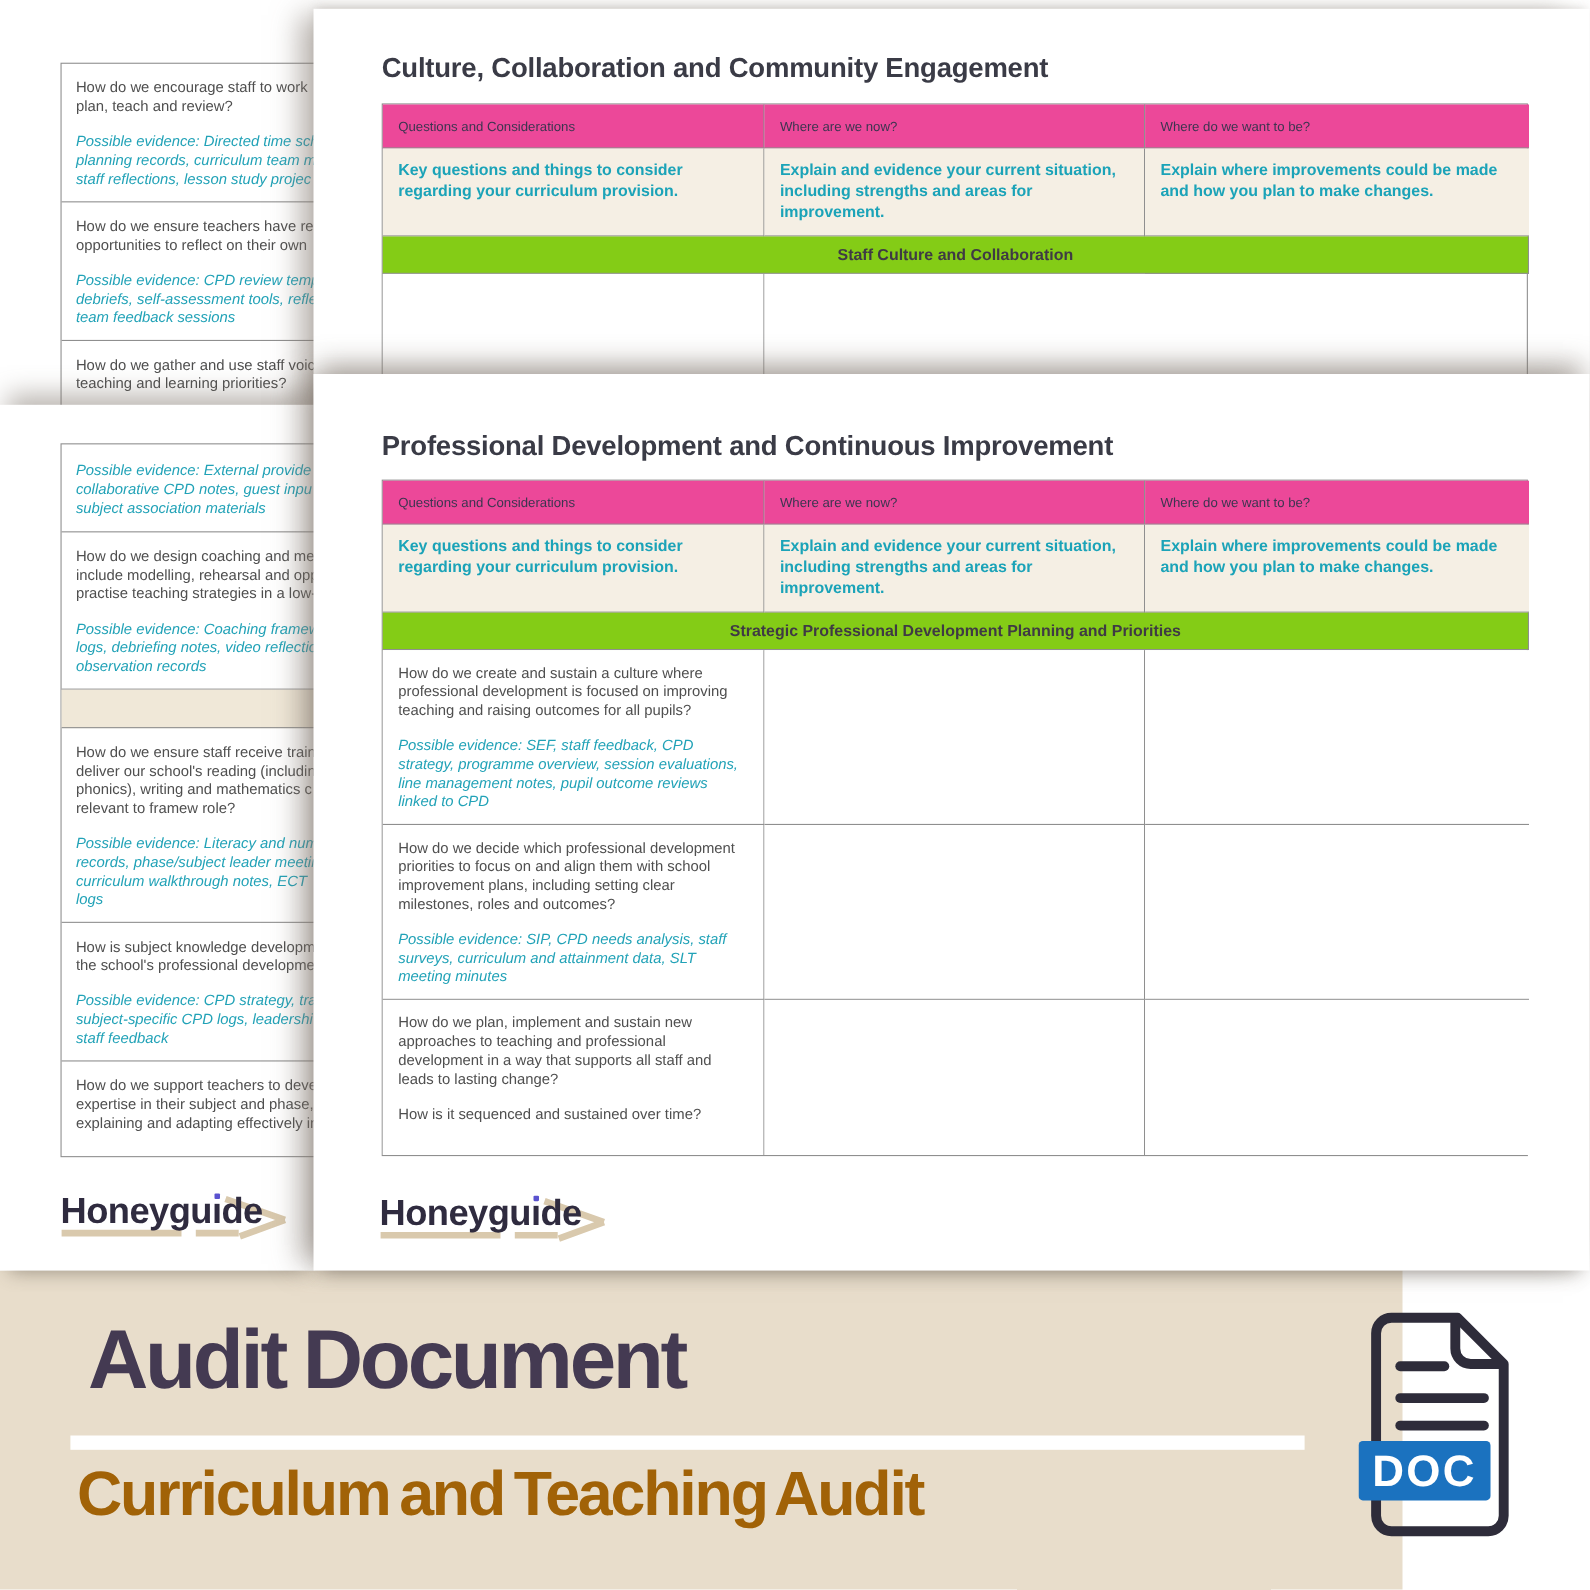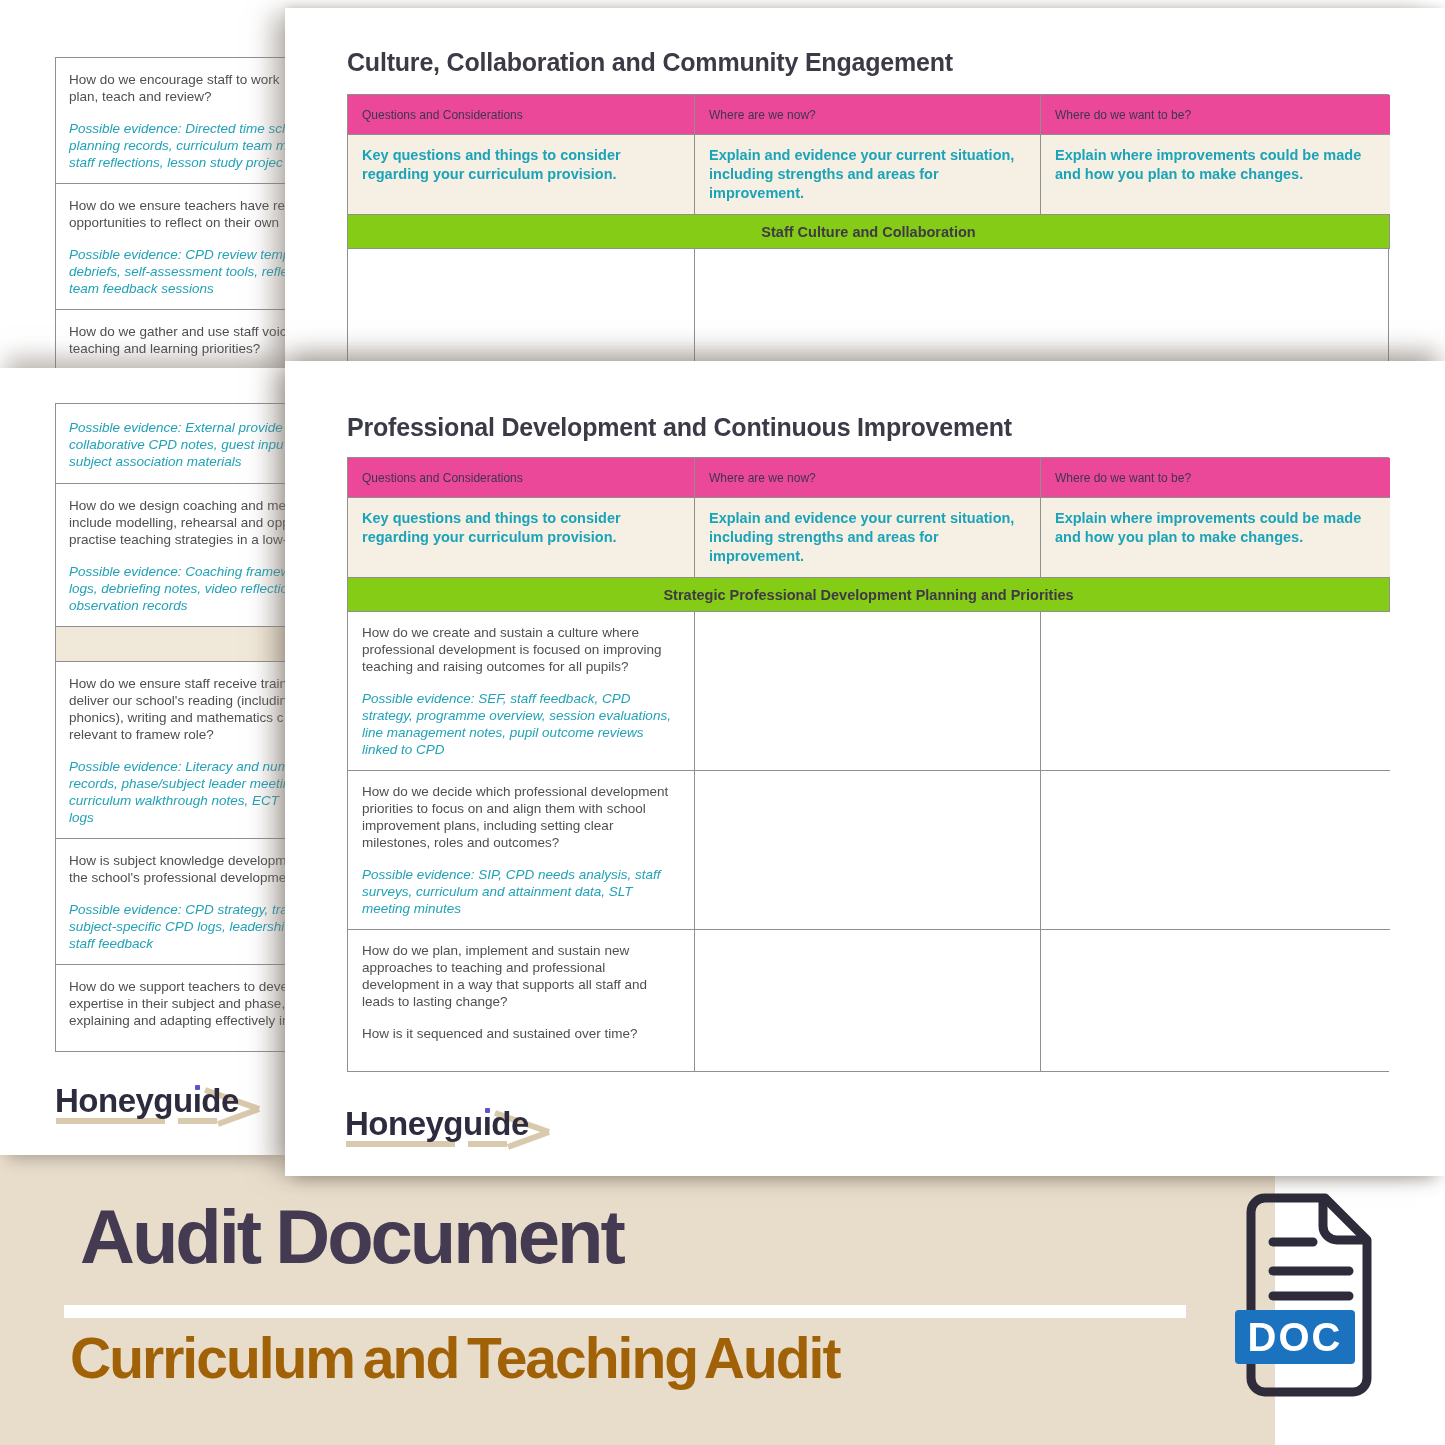--- a/index.html
+++ b/index.html
@@ -18,21 +18,20 @@
   }
   .page-bottom-left{
     left:0;top:368px;width:286px;height:787px;z-index:3;
     box-shadow:0 -16px 22px -6px rgba(120,110,100,.5), 0 10px 16px -8px rgba(80,70,60,.45);
   }
   .page-bottom-right{
     left:285px;top:340px;width:1160px;height:815px;z-index:4;
     box-shadow:-18px 0 24px -6px rgba(125,115,105,.55),
                0 -16px 22px -6px rgba(120,110,100,.5),
                0 10px 16px -8px rgba(80,70,60,.45);
-    margin-top:21px;
   }
 
   
   .doc-h1{
     position:absolute;left:62px;margin:0;
     font-size:25px;font-weight:bold;color:#3a3b46;letter-spacing:-.2px;white-space:nowrap;
   }
 
   
   .rtable{

